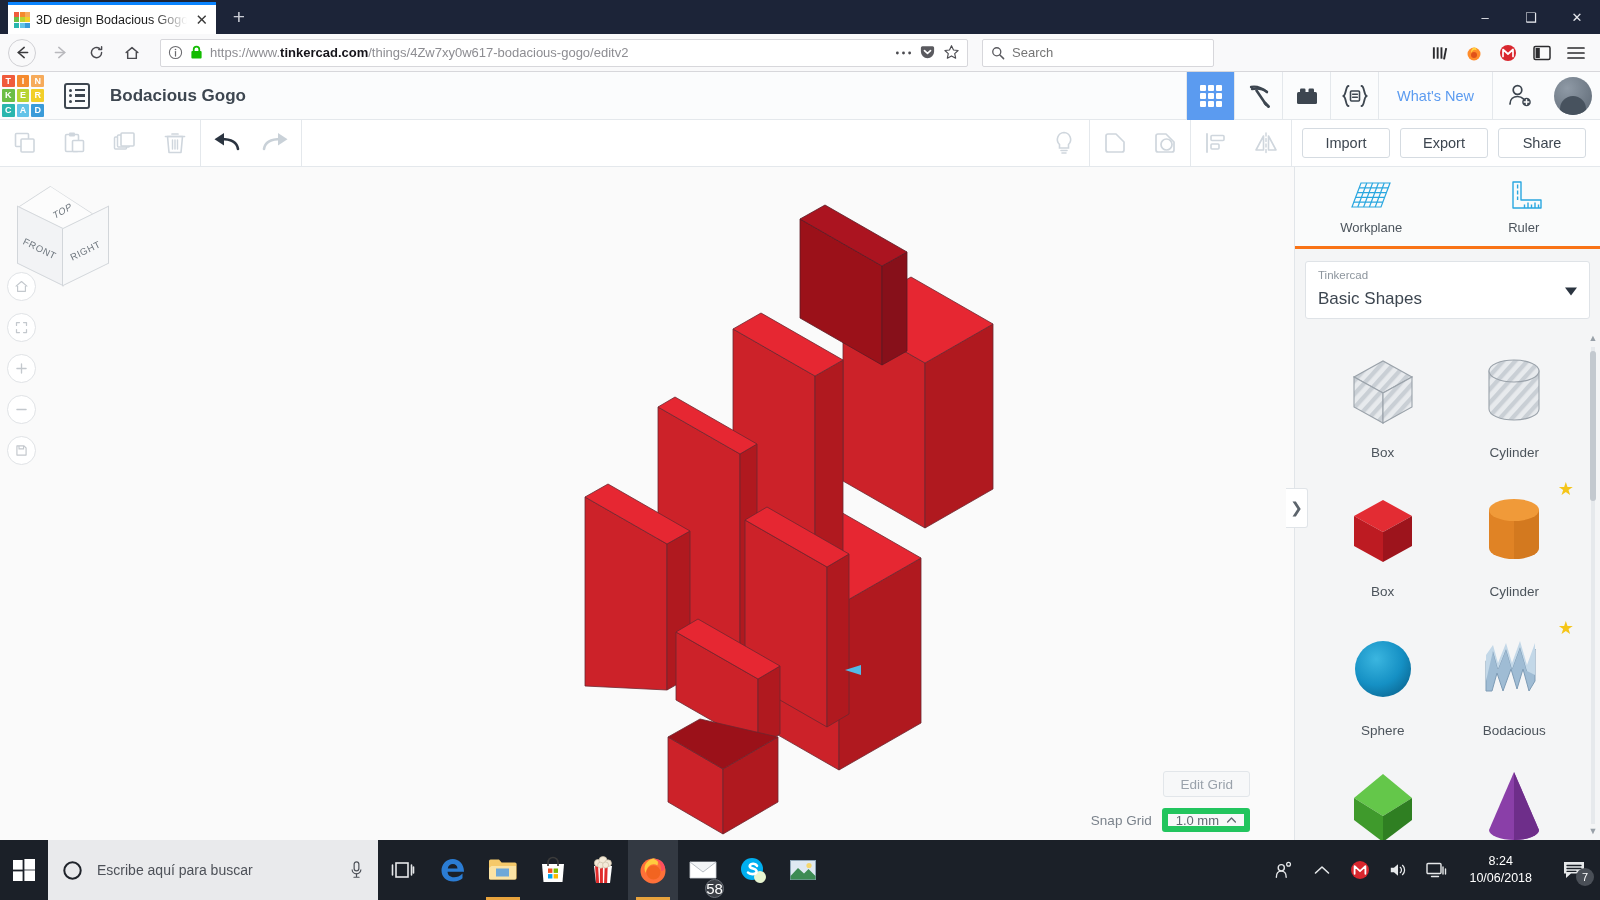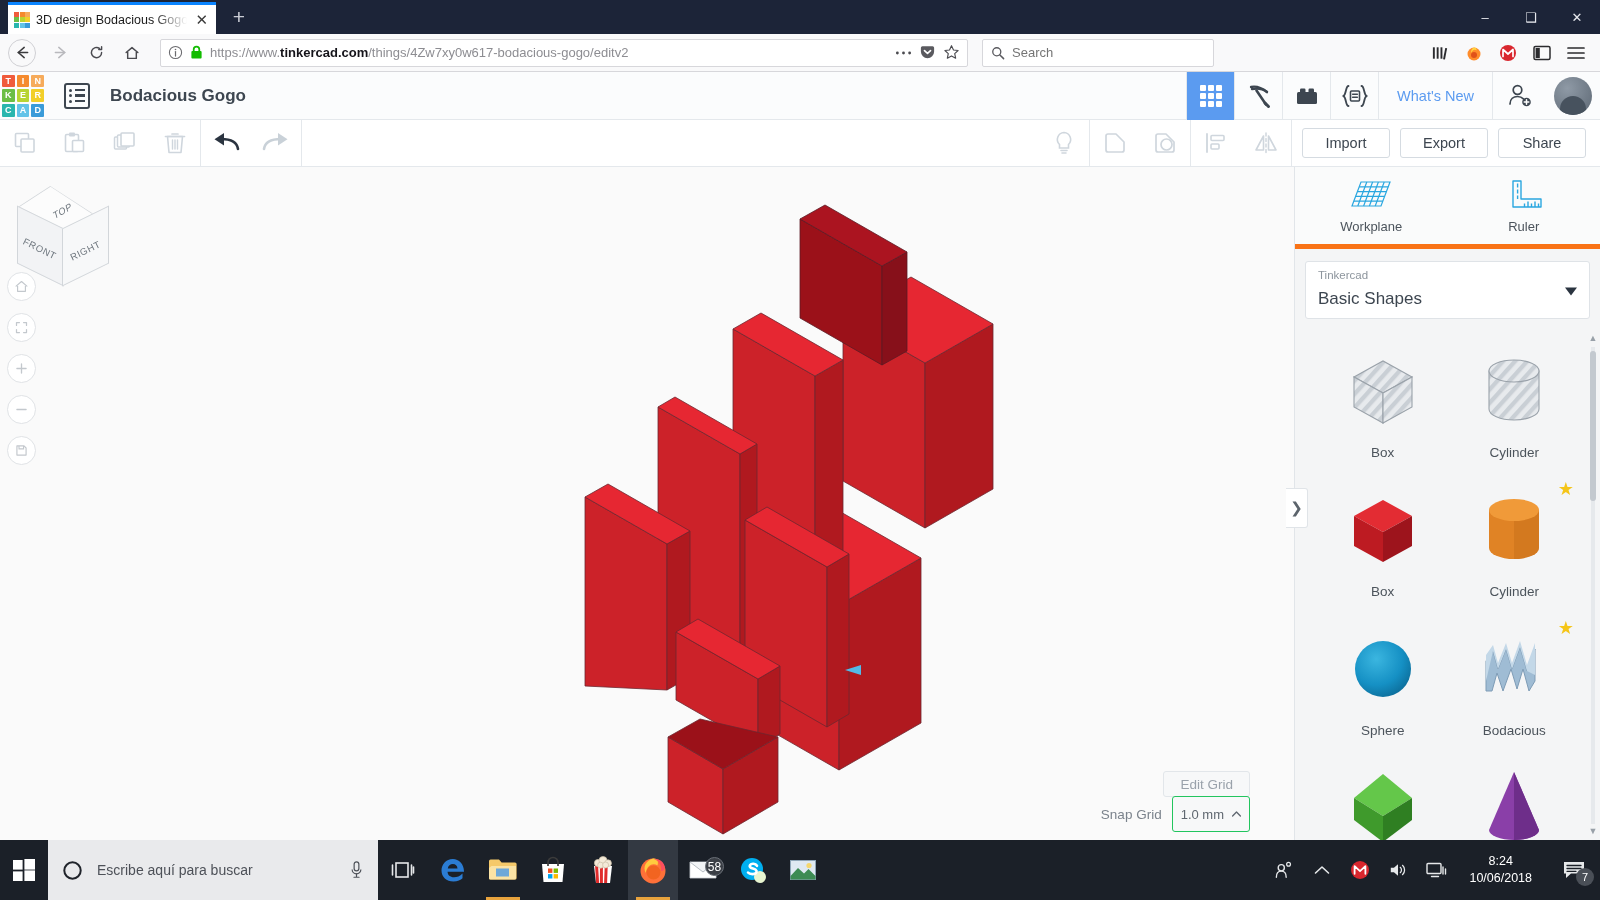--- a/index.html
+++ b/index.html
@@ -147,33 +147,33 @@
   .sel-handle { position: absolute; left: 845px; top: 498px; width: 16px; height: 10px;
     background: #53b9e8; clip-path: polygon(0 50%, 100% 0, 100% 100%); }
 
   .edit-grid-btn { position: absolute; right: 44px; bottom: 43px; height: 26px;
     padding: 0 16px; border: 1px solid #e2e6ea; border-radius: 3px; background: #f7f8f9;
     font-size: 13.5px; color: #9aa2ab; font-family: inherit; cursor: pointer;
     display: flex; align-items: center; }
   .snap-row { position: absolute; right: 44px; bottom: 8px; display: flex;
     align-items: center; gap: 10px; }
   .snap-lbl { font-size: 13.5px; color: #7b838c; }
-  .snap-sel { height: 36px; padding: 0 8px; border: 1px solid #22c55e; border-radius: 3px;
+  .snap-sel { height: 24px; padding: 0 8px; border: 6px solid #22c55e; border-radius: 3px;
     background: #f7f8f9; font-size: 13px; color: #5f6770; display: flex;
     align-items: center; gap: 8px; cursor: pointer; }
 
   .panel-toggle { position: absolute; left: 1286px; top: 488px; width: 22px; height: 40px;
     background: #fff; border: 1px solid #e0e4e8; border-left: none; border-radius: 0 3px 3px 0;
     display: flex; align-items: center; justify-content: center; z-index: 6;
     font-size: 15px; color: #5c646c; cursor: pointer; }
 
   
   .rpanel { position: absolute; top: 167px; left: 1294px; width: 306px; height: 673px;
     background: #f4f5f6; border-left: 1px solid #e1e5e9; }
-  .rp-tools { height: 82px; background: #fafbfb; border-bottom: 5px solid #f97316;
+  .rp-tools { height: 82px; background: #fafbfb; border-bottom: 3px solid #f97316;
     display: flex; }
   .rp-tool { flex: 1; display: flex; flex-direction: column; align-items: center;
     justify-content: center; gap: 6px; cursor: pointer; }
   .rp-tool-lbl { font-size: 13px; color: #4c545c; }
   .rp-select-wrap { margin: 12px 10px 0; background: #fff; border: 1px solid #dfe3e7;
     border-radius: 3px; padding: 7px 12px 9px; position: relative; cursor: pointer; }
   .rp-sup { font-size: 11.5px; color: #8d959d; }
   .rp-sel { font-size: 17px; color: #3d4650; margin-top: 8px; }
   .rp-caret { position: absolute; right: 12px; top: 50%; transform: translateY(-30%);
     width: 0; height: 0; border-left: 6px solid transparent; border-right: 6px solid transparent;
@@ -201,22 +201,22 @@
   .tb-search { width: 330px; height: 60px; background: #e9eaec; display: flex;
     align-items: center; padding: 0 14px; gap: 14px; cursor: text; }
   .tb-search-txt { font-size: 14px; color: #4d5158; flex: 1; }
   .tb-task { width: 50px; height: 60px; display: flex; align-items: center;
     justify-content: center; cursor: pointer; position: relative; }
   .tb-app { width: 50px; height: 60px; display: flex; align-items: center;
     justify-content: center; cursor: pointer; position: relative; }
   .tb-app.active { background: #333942; }
   .tb-app .underline { position: absolute; bottom: 0; left: 8px; right: 8px;
     height: 3px; background: #e8a33d; }
-  .tb-badge { position: absolute; right: 4px; bottom: 24px; min-width: 19px; height: 19px;
-    border-radius: 50%; background: #3b3f46; color: #fff; font-size: 12px;
+  .tb-badge { position: absolute; right: 4px; bottom: 2px; min-width: 19px; height: 19px;
+    border-radius: 50%; background: #3b3f46; color: #fff; font-size: 15px;
     display: flex; align-items: center; justify-content: center; border: 1px solid #6a6f77; }
   .tray { margin-left: auto; display: flex; align-items: center; height: 60px; gap: 4px; }
   .tray-ico { width: 34px; height: 60px; display: flex; align-items: center;
     justify-content: center; color: #e6e8ea; cursor: pointer; }
   .tray-clock { padding: 0 12px; text-align: center; color: #fff; font-size: 12.5px;
     line-height: 17px; cursor: pointer; }
   .tray-notif { width: 52px; height: 60px; display: flex; align-items: center;
     justify-content: center; position: relative; cursor: pointer; }
   .notif-badge { position: absolute; right: 6px; bottom: 14px; width: 18px; height: 18px;
     border-radius: 50%; background: #4a4f57; color: #fff; font-size: 11px;

